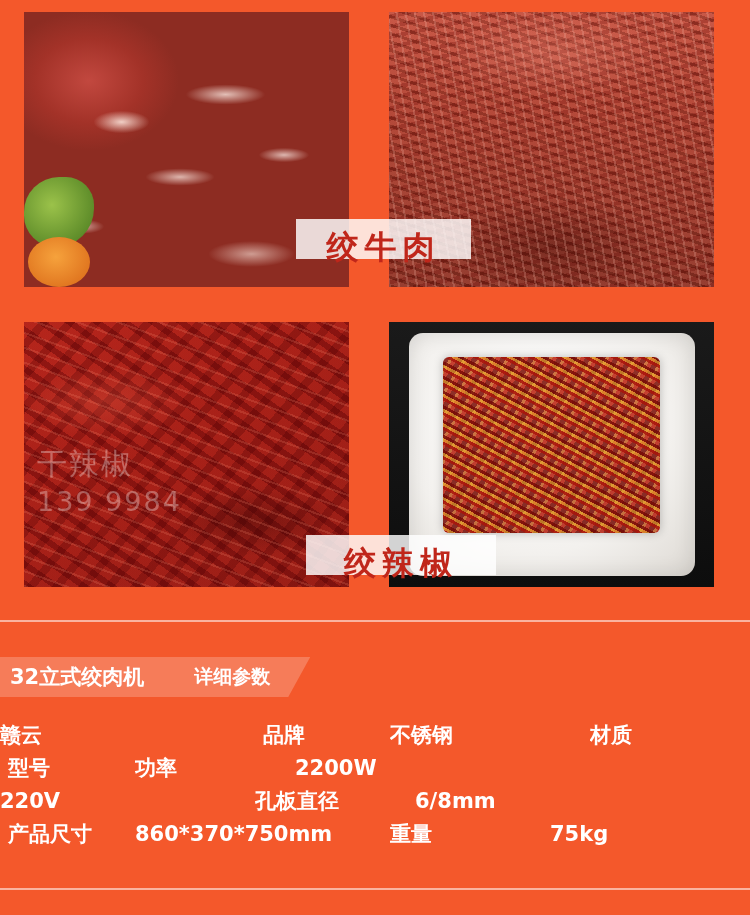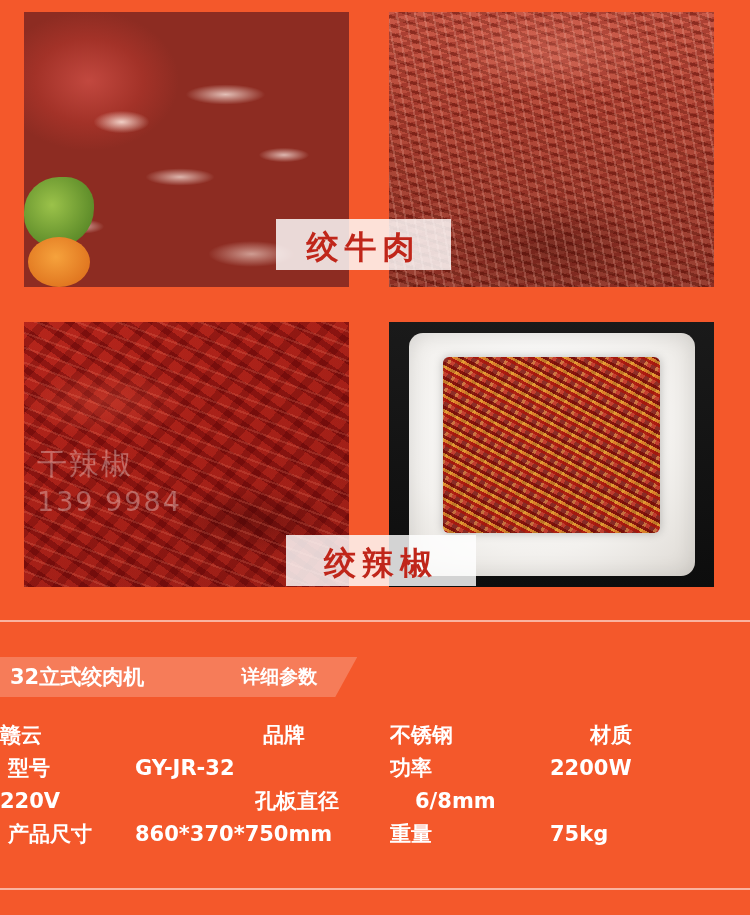--- a/index.html
+++ b/index.html
@@ -149,22 +149,23 @@
   
   .caption {
     position: absolute;
     background: rgba(255,255,255,.82);
     color: #c0261a;
     font-size: 32px;
     font-weight: bold;
     letter-spacing: 6px;
     text-align: center;
     line-height: 56px;
-    height: 51px;
+    height: 40px;
     font-family: "DejaVu Sans", "Liberation Sans", sans-serif;
+    margin-left: 20px;
   }
   .cap-beef  { left: 252px; top: 207px; width: 175px; }
   .cap-chili { left: 262px; top: 523px; width: 190px; }
 
   
   .divider {
     position: absolute;
     left: 0; top: 620px;
     width: 750px; height: 2px;
     background: rgba(255,255,255,.55);
@@ -183,24 +184,23 @@
     height: 40px;
     background: rgba(255,255,255,.22);
     display: flex;
     align-items: center;
     padding: 0 40px 0 10px;
     color: #ffffff;
     font-size: 21px;
     font-weight: bold;
     font-family: "DejaVu Sans", "Liberation Sans", sans-serif;
     clip-path: polygon(0 0, 100% 0, calc(100% - 22px) 100%, 0 100%);
-    gap: 28px;
   }
   .spec-header-band .sub {
-    margin-left: 69px;
+    margin-left: 50px;
     font-size: 19px;
     font-weight: bold;
   }
 
   
   .spec-table {
     position: absolute;
     left: 0; top: 718px;
     width: 750px;
   }
@@ -280,21 +280,20 @@
 
     <div class="spec-row">
       <div class="cell v1">赣云</div>
       <div class="cell k1">品牌</div>
       <div class="cell v2">不锈钢</div>
       <div class="cell k2">材质</div>
     </div>
 
     <div class="spec-row">
       <div class="cell k1">型号</div>
-      <div class="cell v1">GY-JR-32</div>
       <div class="cell k2">功率</div>
       <div class="cell v2">2200W</div>
     </div>
 
     <div class="spec-row">
       <div class="cell v1">220V</div>
       <div class="cell k2">孔板直径</div>
       <div class="cell v2">6/8mm</div>
     </div>
 

